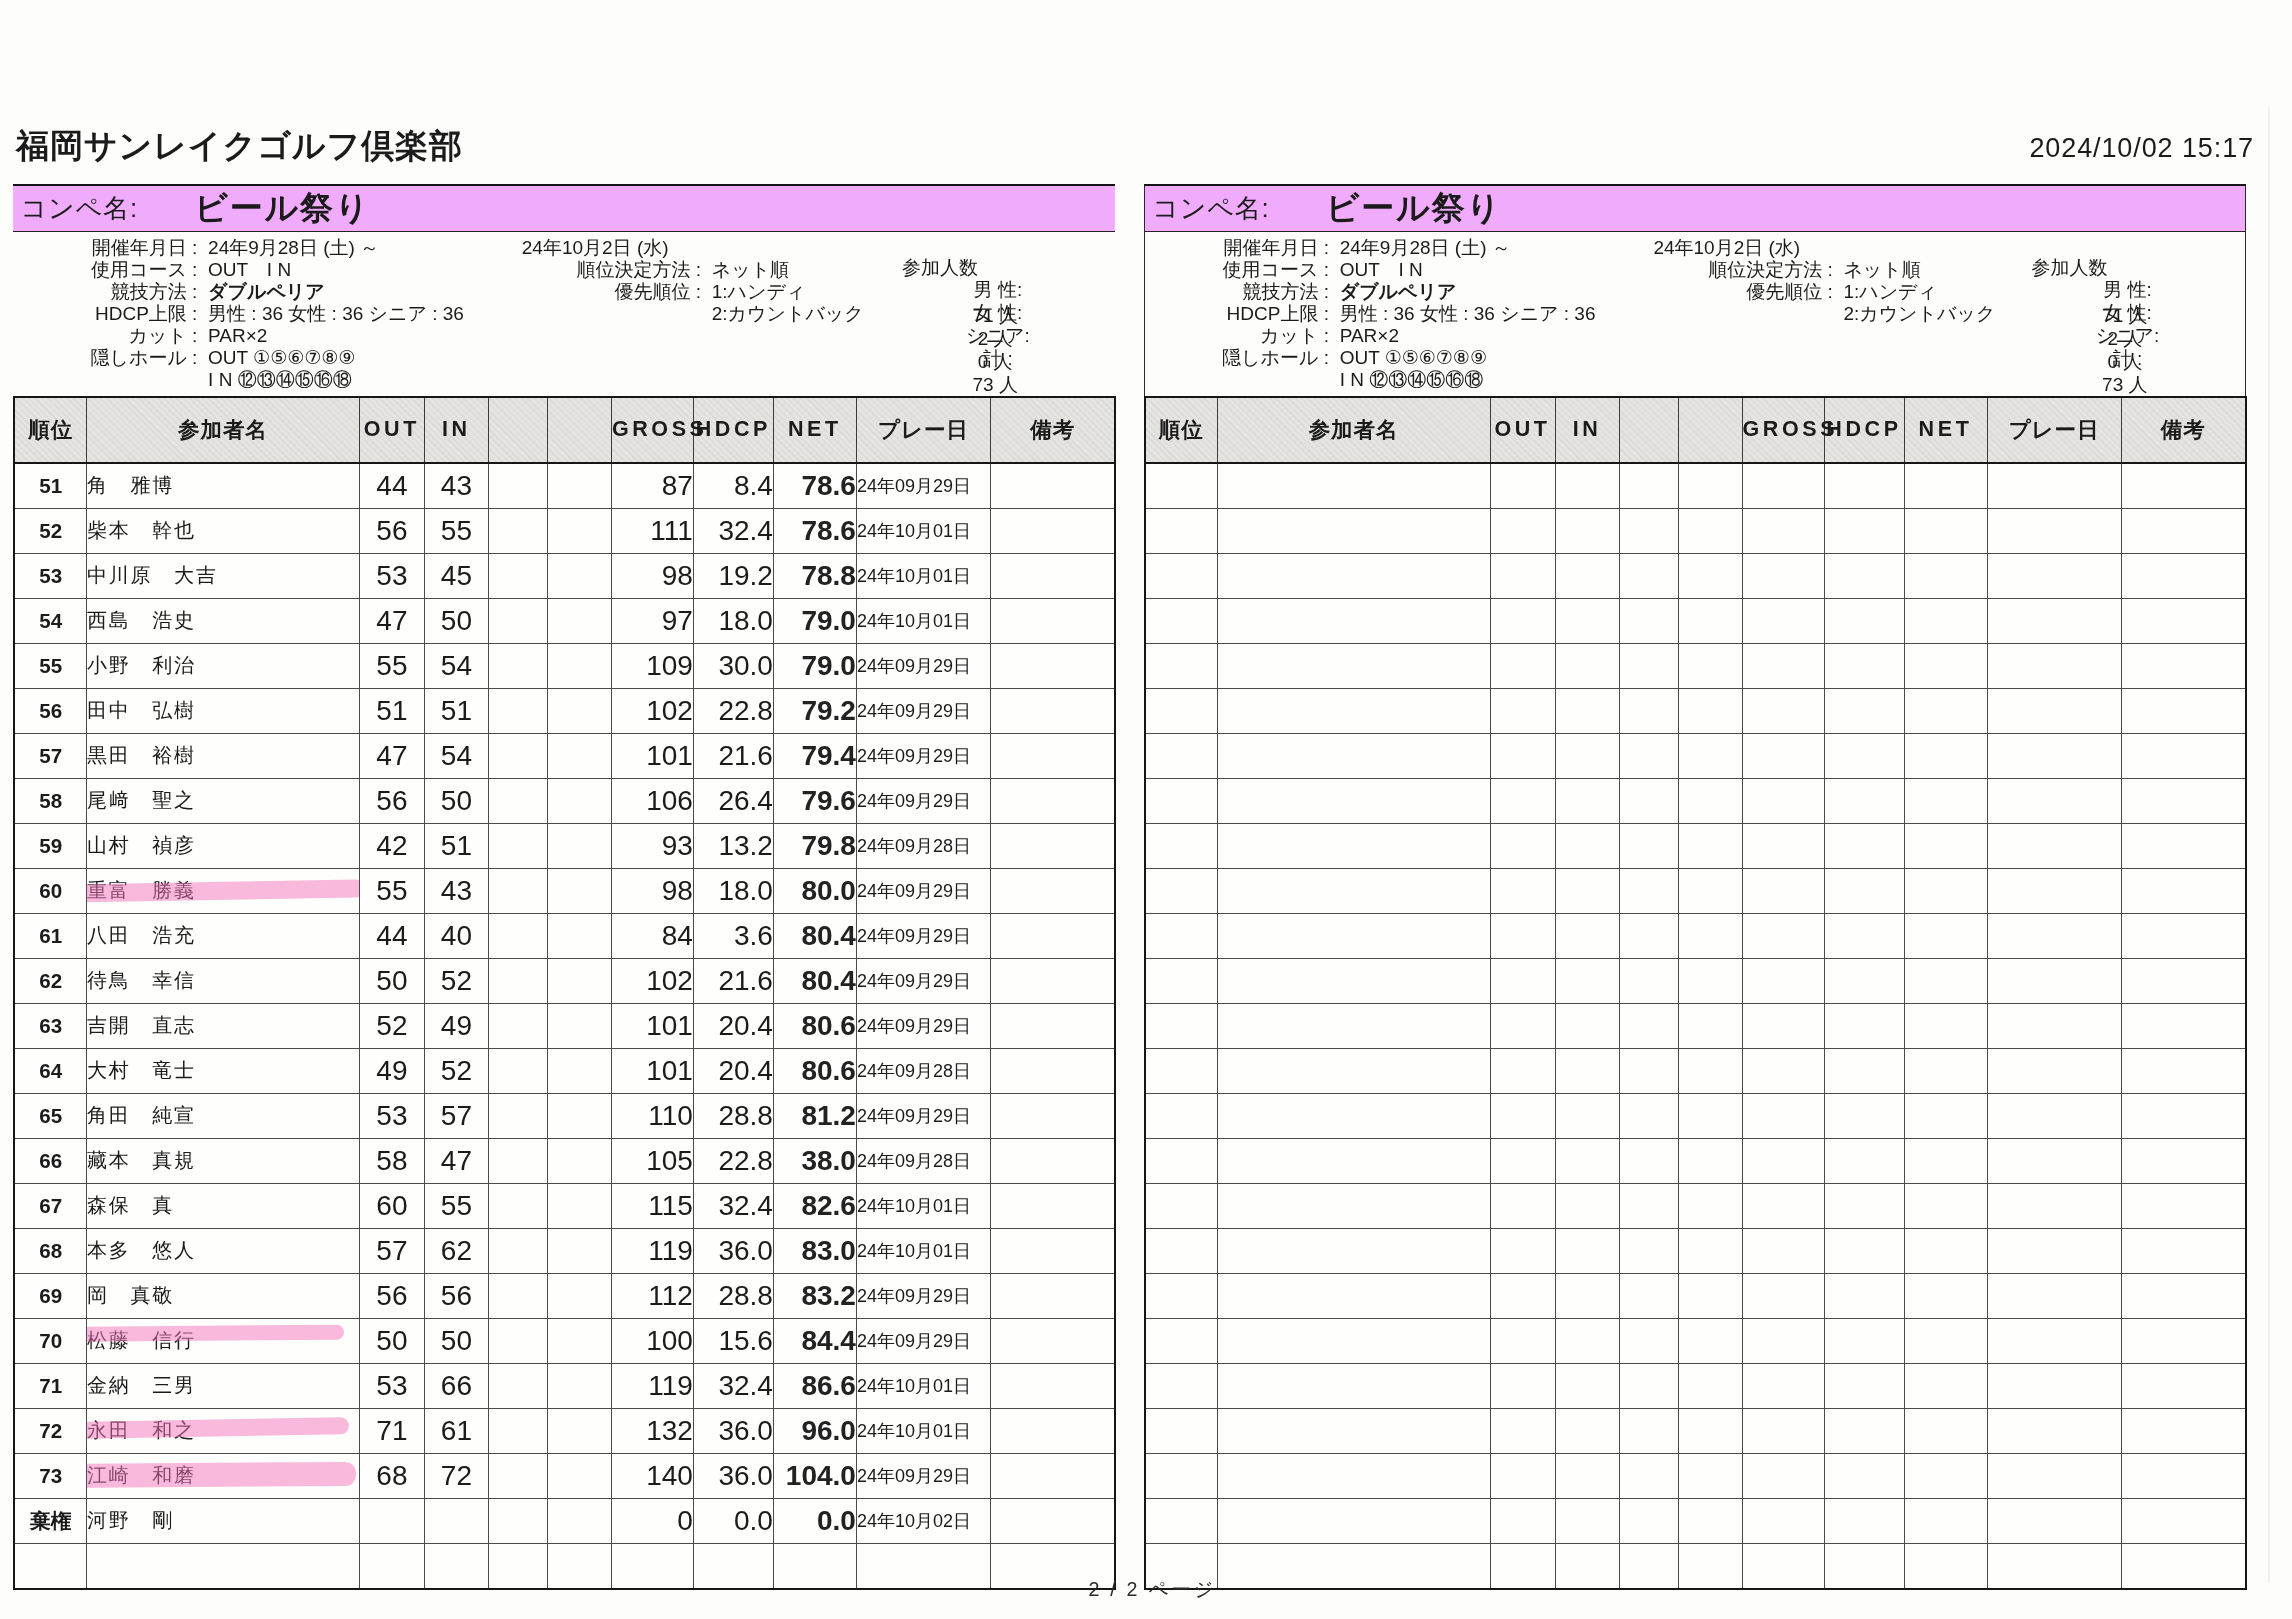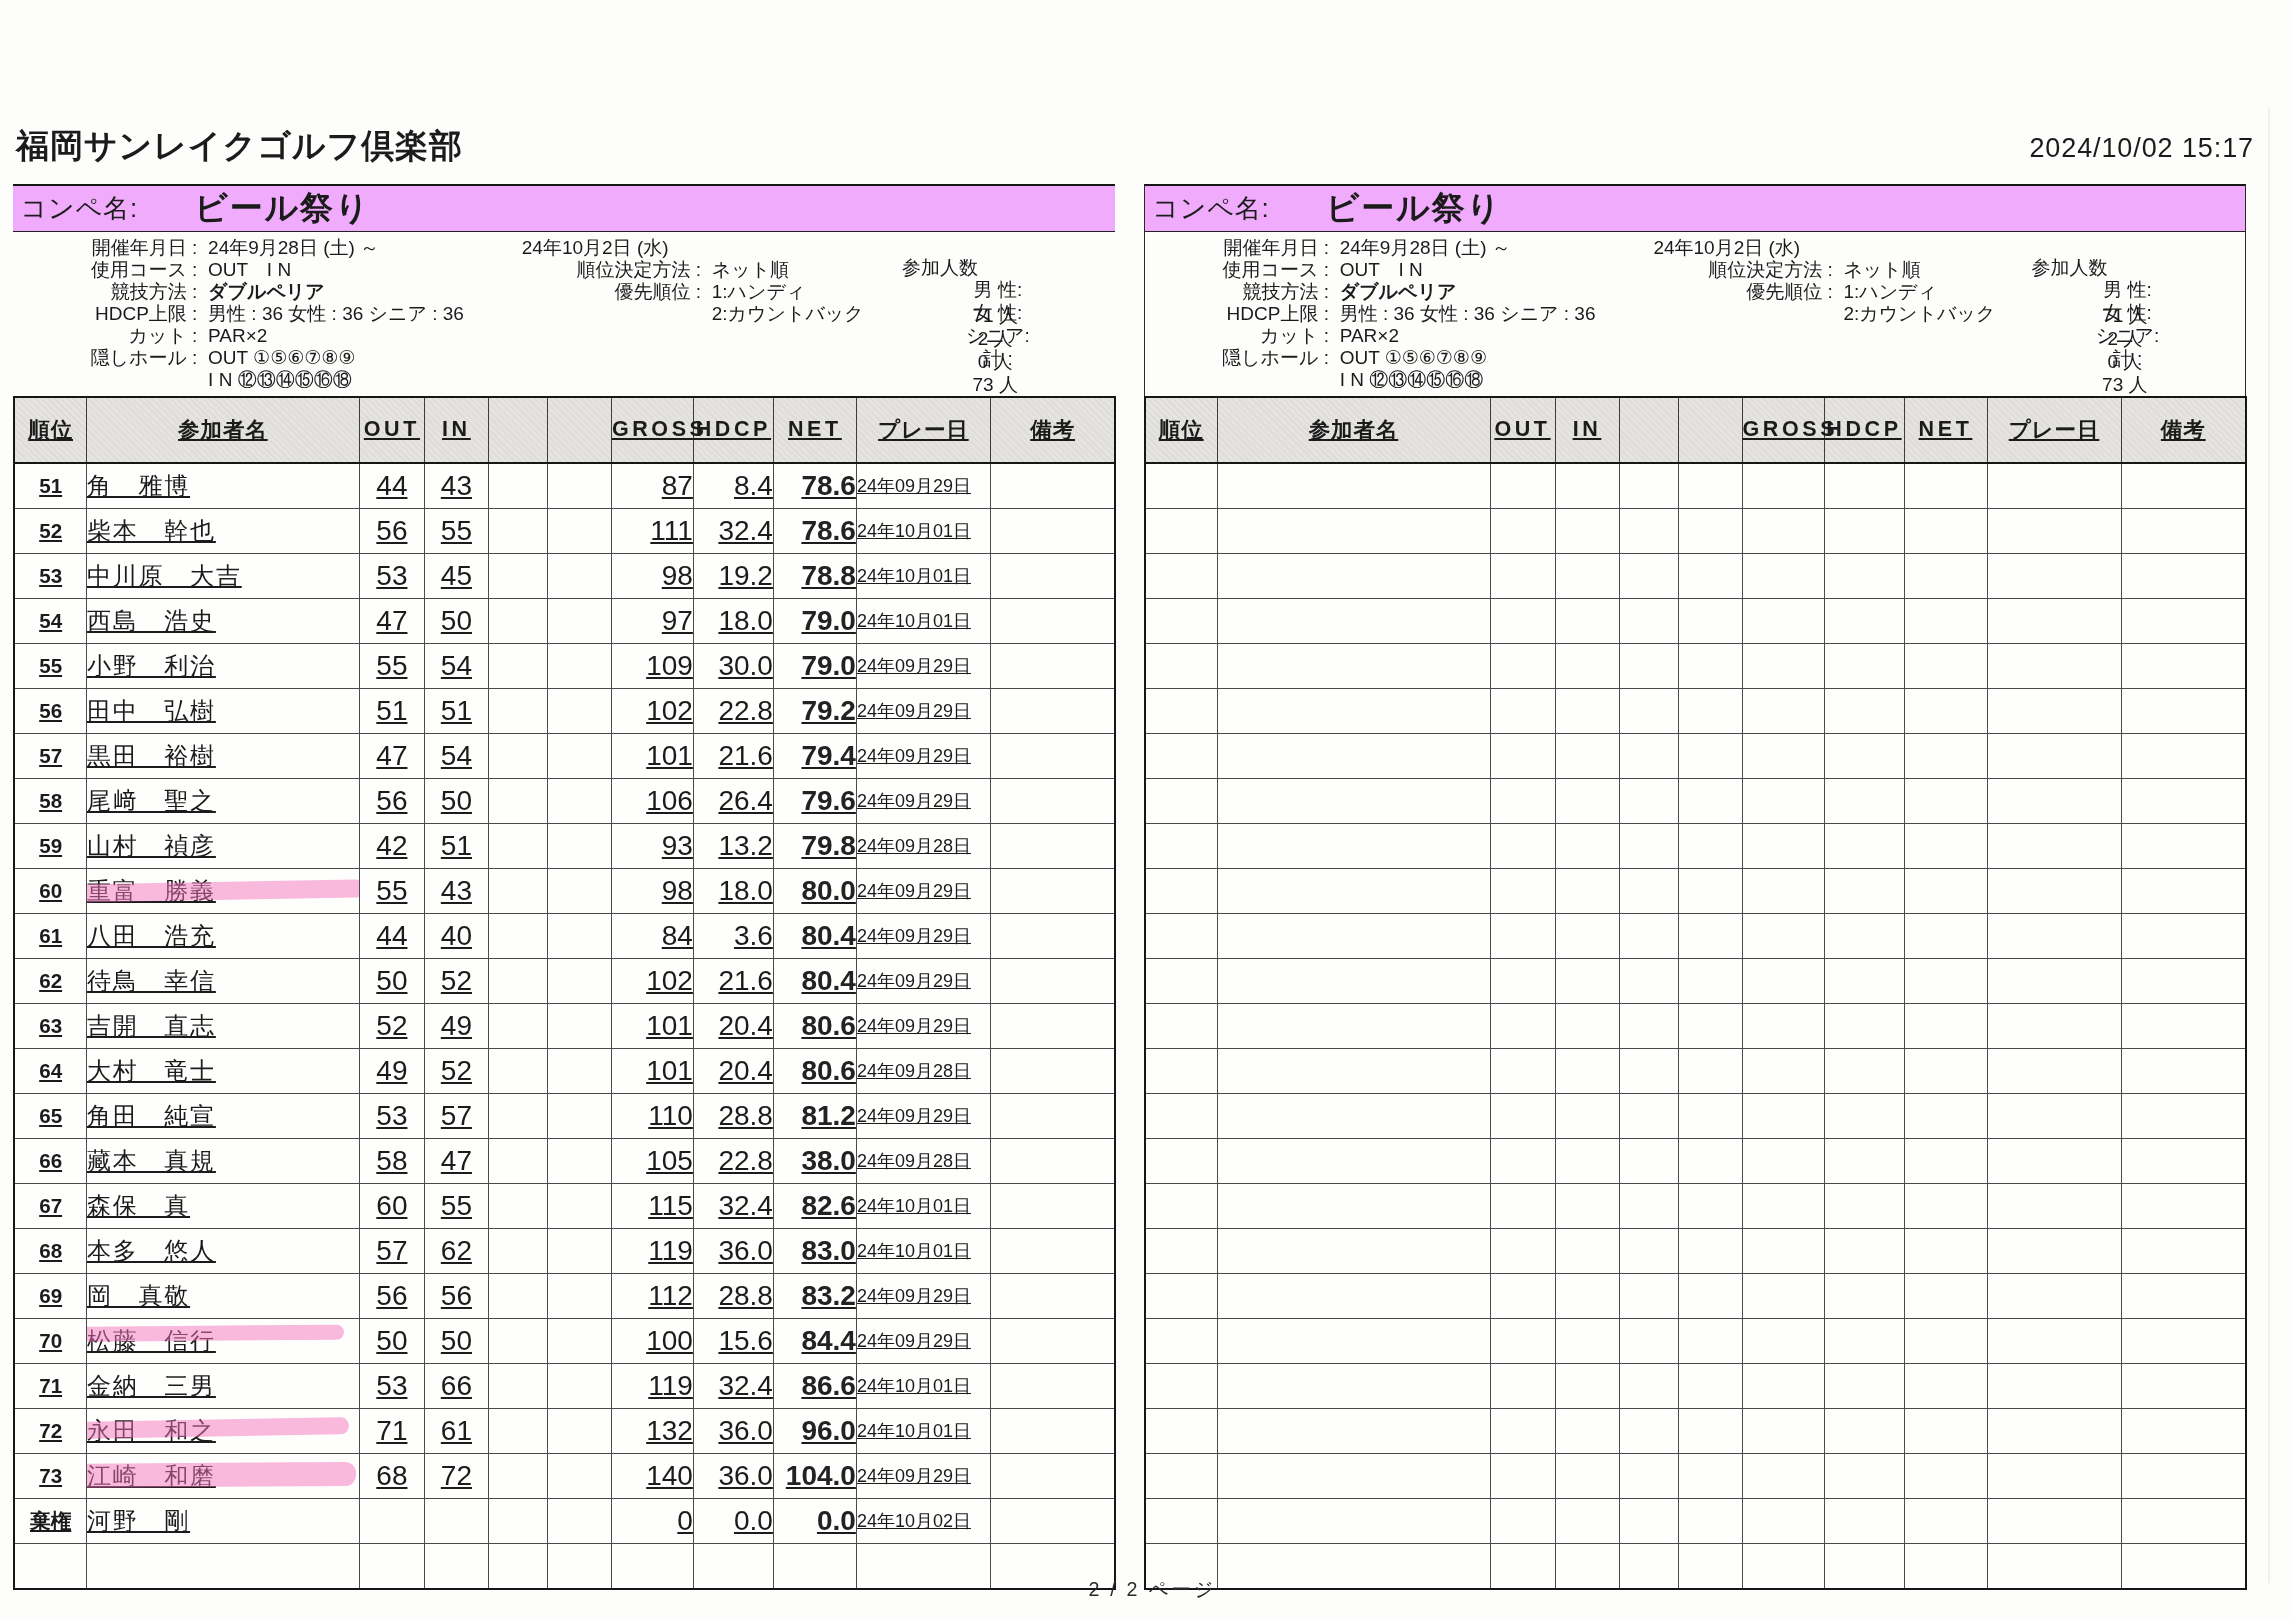--- a/index.html
+++ b/index.html
@@ -28,31 +28,31 @@
   .irow .val{width:303px;padding-left:10.7px;flex:0 0 auto;}
   .irow .val.bold{font-weight:bold;}
   .irow .lbl2{width:190px;text-align:right;flex:0 0 auto;}
   .irow .val2{padding-left:10.7px;}
   .ppl{position:absolute;top:23px;right:7.2px;width:226px;font-size:19px;}
   .ppl .ptitle{padding-left:19.7px;height:22.4px;}
   .ppl .prow{display:flex;justify-content:space-between;height:23px;align-items:center;flex-direction:column;}
   .ppl .prow .pl{padding-left:5.4px;}
   .ppl .prow .pv{}
 
-  table.score{border-collapse:collapse;table-layout:fixed;width:1102px;border:2.7px solid #161616;background:#fefefd;text-decoration:underline;}
+  table.score{border-collapse:collapse;table-layout:fixed;width:1102px;border:2.7px solid #161616;background:#fefefd;}
   table.score th{
     height:64px;background:#e5e4e1;
     background-image:repeating-linear-gradient(45deg,rgba(0,0,0,0.035) 0 1.8px,transparent 1.8px 4.5px);
     font-size:21.5px;font-weight:bold;border:0.9px solid #3c3c3c;border-bottom:2.7px solid #161616;
     padding:0;letter-spacing:0.9px;
   }
   table.score th.lat{letter-spacing:3.6px;}
   table.score td{height:44px;border:0.9px solid #4a4a4a;padding:0;overflow:hidden;}
   td.rank{font-size:20.6px;font-weight:bold;text-align:center;}
-  td.name{font-size:24px;padding-left:10.7px;letter-spacing:1.8px;position:relative;white-space:nowrap;margin-top:44px;}
+  td.name{font-size:20px;padding-left:10.7px;letter-spacing:1.8px;position:relative;white-space:nowrap;margin-top:44px;}
   td.oi{font-size:28px;text-align:center;}
   td.gross{font-size:28px;text-align:right;padding-right:9px;}
   td.hdcp{font-size:28px;text-align:right;padding-right:7.2px;}
   td.net{font-size:28px;font-weight:bold;text-align:right;padding-right:7.2px;color:#222;}
   td.date{font-size:18px;text-align:left;padding-left:7.2px;white-space:nowrap;}
   td.memo{}
 
   .hl{position:absolute;background:rgba(242,116,187,0.5);border-radius:10.7px;pointer-events:none;}
   .hl.hl60{left:-18px;top:13.4px;width:296px;height:18px;transform:rotate(-1deg);}
   .hl.hl70{left:-70px;top:7.2px;width:327px;height:15px;transform:rotate(-0.5deg);}

